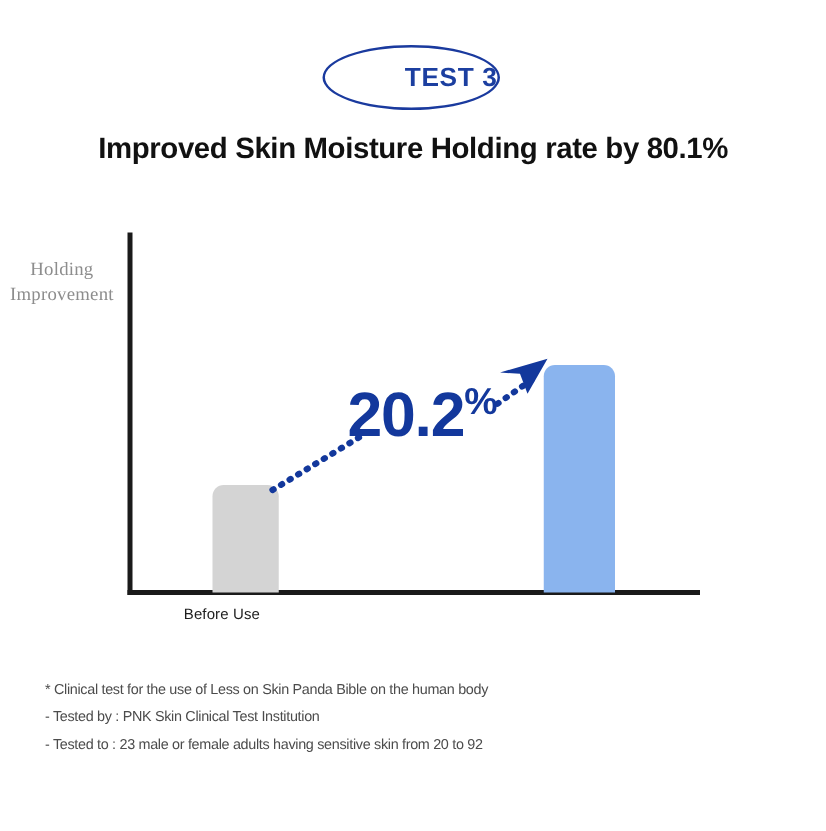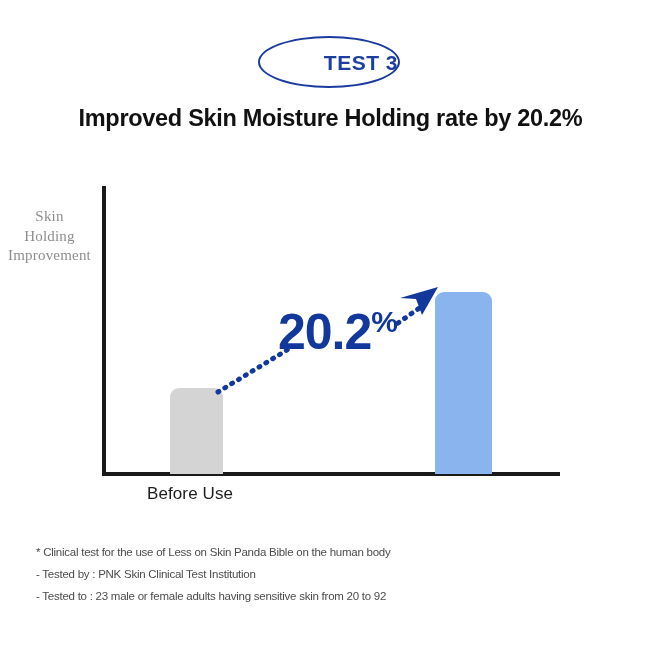--- a/index.html
+++ b/index.html
@@ -110,21 +110,21 @@
     width: 57px;
     height: 182px;
     background: #8ab4ee;
   }
 
   
   .cat-label {
     position: absolute;
     top: 484px;
     font-family: "Liberation Sans", sans-serif;
-    font-size: 17px;
+    font-size: 12px;
     color: #1e1e1e;
     letter-spacing: 0.1px;
     white-space: nowrap;
   }
   .cat-label-before { left: 147px; }
   .cat-label-after  { left: 386px; }
 
   
   .delta-arrow {
     position: absolute;
@@ -172,26 +172,25 @@
     white-space: nowrap;
   }
 </style>
 </head>
 <body>
 
 <div class="test-badge">
   <span class="test-badge-label">TEST 3</span>
 </div>
 
-<div class="headline">Improved Skin Moisture Holding rate by 20.2%</div>
+<div class="headline">Improved Skin Moisture Holding rate by 80.1%</div>
 
 <div class="chart">
 
   <div class="y-axis-caption">
-    <div>Skin</div>
     <div>Holding</div>
     <div>Improvement</div>
   </div>
 
   <div class="y-axis-line"></div>
   <div class="x-axis-line"></div>
 
   <div class="bar bar-before"></div>
   <div class="bar bar-after"></div>
 

